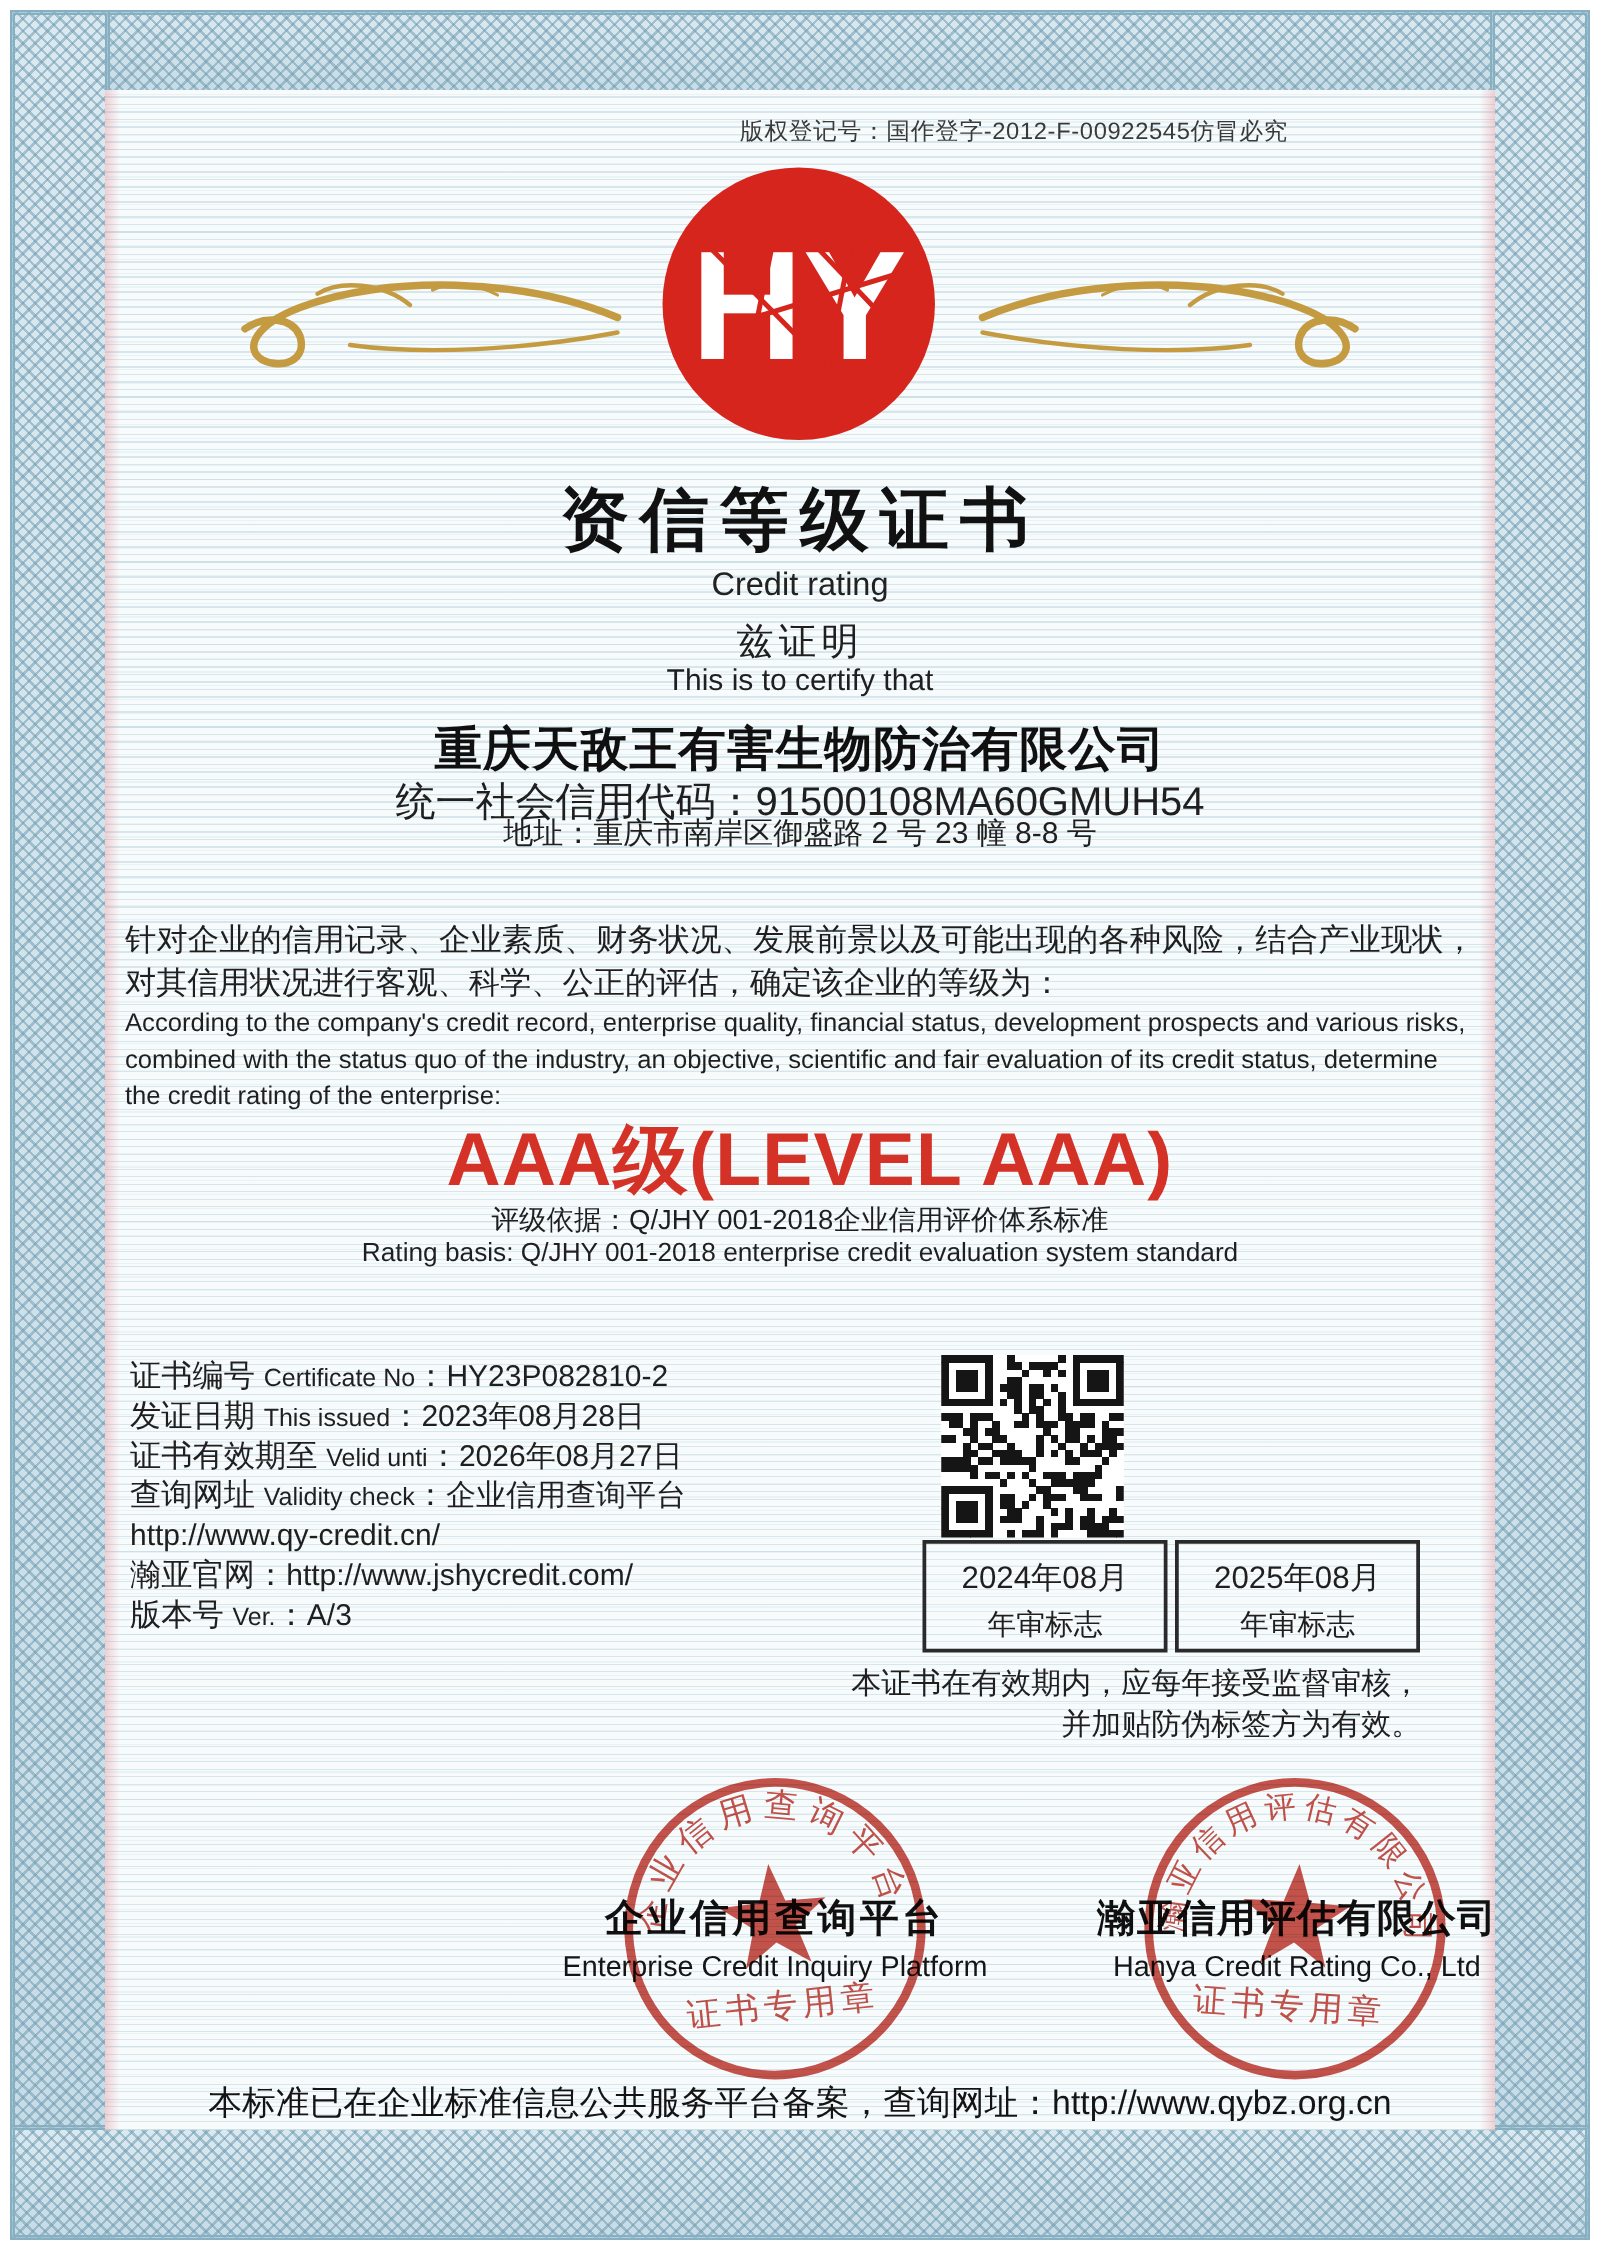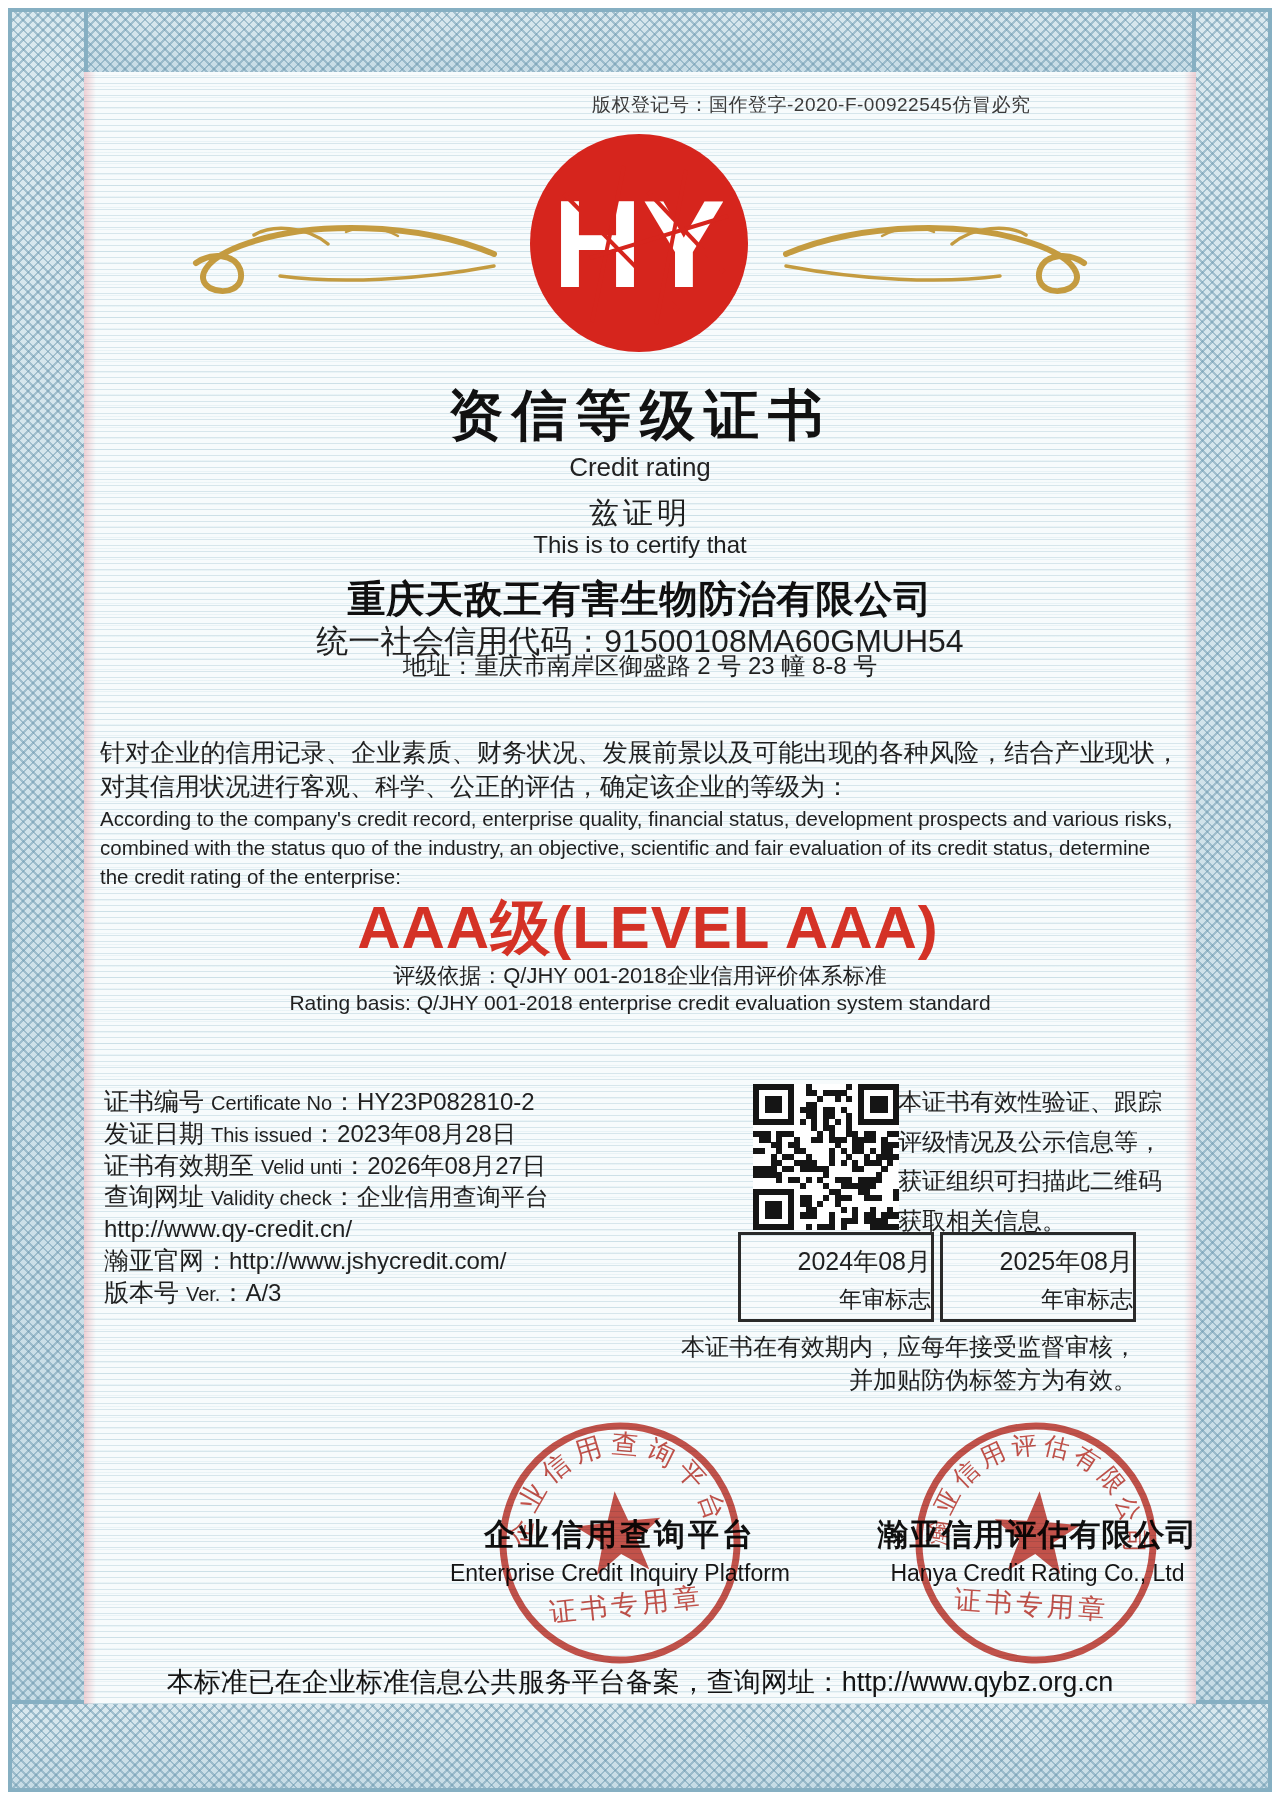--- a/index.html
+++ b/index.html
@@ -58,21 +58,21 @@
   .stat-en{left:100px;width:1080px;top:804px;font-size:20.5px;line-height:29px;}
   .rating-level{top:888px;font-size:60px;font-weight:bold;color:#d43226;letter-spacing:1px;padding-left:16px;}
   .basis-zh{top:961px;font-size:22px;}
   .basis-en{top:991px;font-size:21px;}
   .details{left:104px;top:1086px;width:600px;}
   .dl{height:31.8px;line-height:31.8px;white-space:nowrap;font-size:25px;}
   .dl .de{font-size:20px;}
   .dl .dv{font-size:24px;}
   .qr{left:753px;top:1084px;width:146px;height:146px;background:#fff;}
   .qr-note{left:898px;top:1082px;width:280px;font-size:24px;line-height:39.5px;}
-  .arbox{position:absolute;top:1232px;width:190px;height:84px;border:3px solid #2a2a2a;text-align:right;background:rgba(255,255,255,.15);}
+  .arbox{position:absolute;top:1232px;width:190px;height:84px;border:3px solid #2a2a2a;text-align:center;background:rgba(255,255,255,.15);}
   .arbox .d{margin-top:10px;font-size:25px;}
   .arbox .l{margin-top:6px;font-size:23px;}
   .arbox.b1{left:738px;}
   .arbox.b2{left:940px;}
   .supervision{left:640px;top:1330px;width:497px;text-align:right;font-size:24px;line-height:33px;}
   .issuer-zh{position:absolute;top:1514px;text-align:center;font-size:31px;font-weight:bold;letter-spacing:3px;color:#101010;}
   .issuer-en{position:absolute;top:1560px;text-align:center;font-size:23px;color:#151515;}
   .izh-l{left:450px;width:340px;}
   .ien-l{left:420px;width:400px;}
   .izh-r{left:865px;width:345px;letter-spacing:1px;}
@@ -88,21 +88,21 @@
 <div class="abs" style="inset:0;">
 
   <div class="band band-top"></div>
   <div class="band band-left"></div>
   <div class="band band-right"></div>
   <div class="band band-bottom"></div>
   <div class="paper"></div>
   <div class="edge-pink l"></div>
   <div class="edge-pink r"></div>
 
-  <div class="abs copyright">版权登记号：国作登字-2020-F-00922545仿冒必究</div>
+  <div class="abs copyright">版权登记号：国作登字-2012-F-00922545仿冒必究</div>
 
   <svg class="abs flourish left" viewBox="0 0 332 96">
     <g fill="none" stroke="#c49b40" stroke-linecap="round">
       <path d="M326,40 C250,8 140,6 72,32 C38,45 26,64 42,74 C58,82 78,74 72,55 C66,40 44,38 28,49" stroke-width="6"></path>
       <path d="M326,52 C252,66 170,70 112,62" stroke-width="3.5"></path>
       <path d="M160,30 C138,12 104,10 86,21" stroke-width="3.5"></path>
       <path d="M230,22 C212,12 190,12 178,18" stroke-width="2.5"></path>
     </g>
   </svg>
   <svg class="abs flourish right" viewBox="0 0 332 96">
@@ -469,26 +469,20 @@
           <rect x="70.08" y="140.16" width="6.04" height="6.04"></rect>
           <rect x="75.92" y="140.16" width="6.04" height="6.04"></rect>
           <rect x="87.60" y="140.16" width="6.04" height="6.04"></rect>
           <rect x="116.80" y="140.16" width="6.04" height="6.04"></rect>
           <rect x="122.64" y="140.16" width="6.04" height="6.04"></rect>
           <rect x="128.48" y="140.16" width="6.04" height="6.04"></rect>
           <rect x="134.32" y="140.16" width="6.04" height="6.04"></rect>
           <rect x="140.16" y="140.16" width="6.04" height="6.04"></rect>
         </g>
       </svg></div>
-  <div class="abs qr-note">
-    <div>本证书有效性验证、跟踪</div>
-    <div>评级情况及公示信息等，</div>
-    <div>获证组织可扫描此二维码</div>
-    <div>获取相关信息。</div>
-  </div>
 
   <div class="arbox b1">
     <div class="d">2024年08月</div>
     <div class="l">年审标志</div>
   </div>
   <div class="arbox b2">
     <div class="d">2025年08月</div>
     <div class="l">年审标志</div>
   </div>
 

